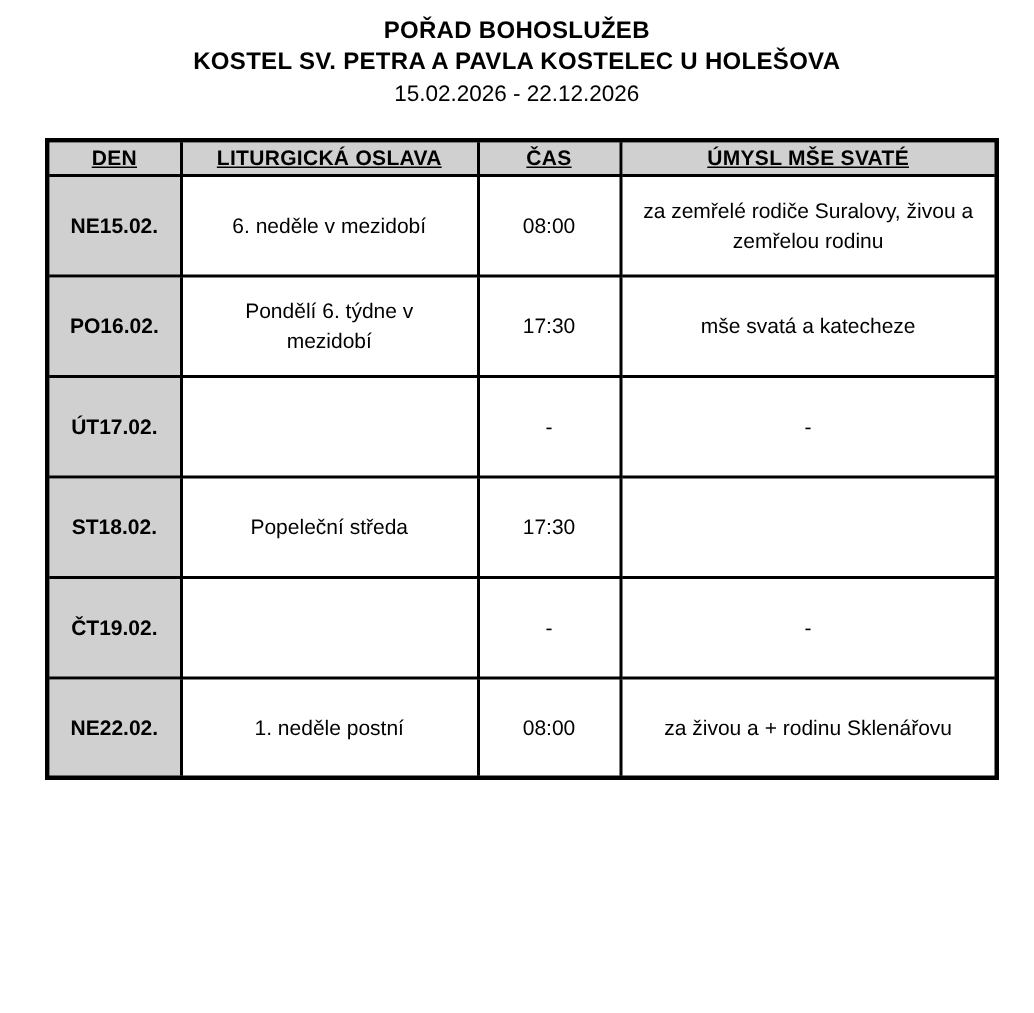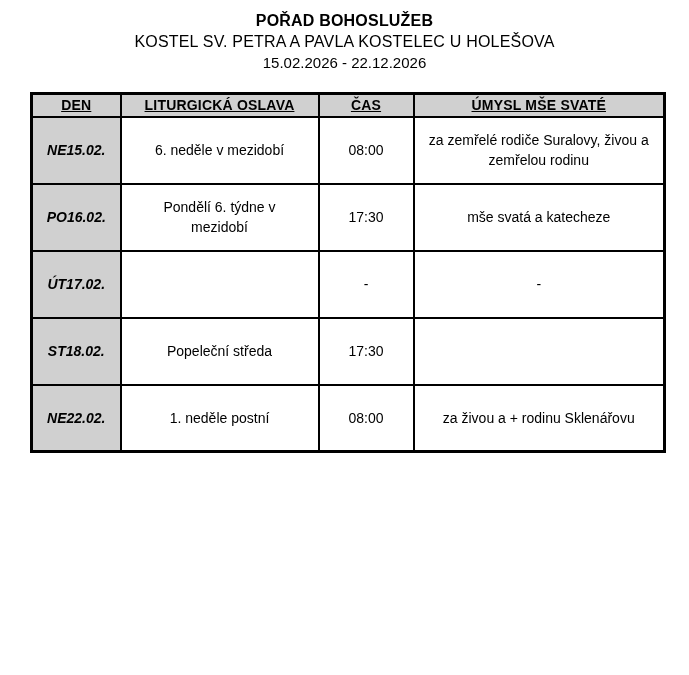--- a/index.html
+++ b/index.html
@@ -28,21 +28,21 @@
     text-align: center;
     line-height: 21px;
   }
   .doc-title {
     font-size: 16px;
     font-weight: bold;
     letter-spacing: 0.2px;
   }
   .doc-subtitle {
     font-size: 16px;
-    font-weight: normal;
+    font-weight: bold;
     letter-spacing: 0.2px;
   }
   .doc-dates {
     font-size: 15px;
     font-weight: normal;
   }
 
   
   table.schedule {
     border-collapse: collapse;
@@ -80,21 +80,20 @@
   td.day-cell {
     background: var(--day-bg, #d0d0d0);
     font-weight: bold;
     font-size: 14px;
   }
   .day-wrap {
     display: flex;
     justify-content: center;
     align-items: center;
     gap: 0;
-    font-style: italic;
   }
 
   td.cel-cell {
     font-size: 14px;
     padding: 2px 13px;
     line-height: 20px;
   }
 
   td.time-cell {
     font-size: 14px;
@@ -175,20 +174,31 @@
       <span class="day-wrap">
         <span>ST</span>
         <span>18.02.</span>
       </span>
     </td>
     <td class="cel-cell">Popeleční středa</td>
     <td class="time-cell">17:30</td>
     <td class="int-cell"></td>
   </tr>
 
+  <tr>
+    <td class="day-cell">
+      <span class="day-wrap">
+        <span>ČT</span>
+        <span>19.02.</span>
+      </span>
+    </td>
+    <td class="cel-cell"></td>
+    <td class="time-cell">-</td>
+    <td class="int-cell">-</td>
+  </tr>
 
 
 
   <tr>
     <td class="day-cell">
       <span class="day-wrap">
         <span>NE</span>
         <span>22.02.</span>
       </span>
     </td>

